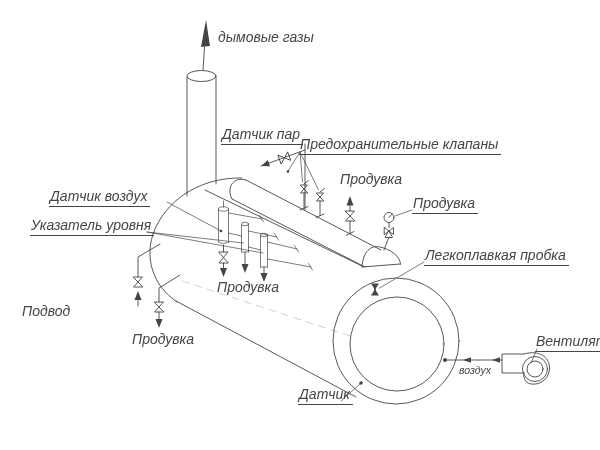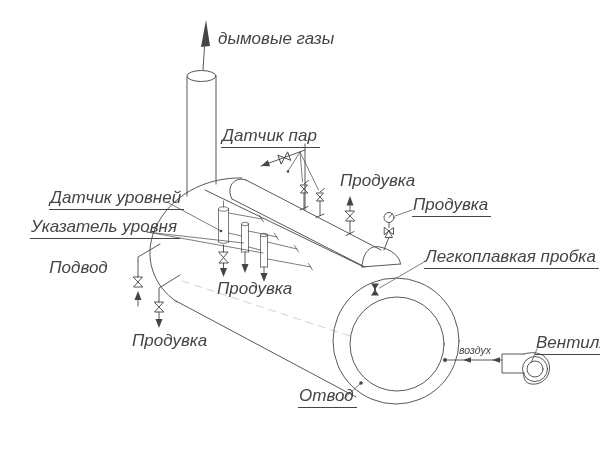--- a/index.html
+++ b/index.html
@@ -10,26 +10,26 @@
   }
   #stage{position:absolute;inset:0;}
   svg{position:absolute;left:0;top:0;}
   .ln{stroke:var(--line,#454545);stroke-width:0.9;fill:none;stroke-linecap:round;stroke-linejoin:round;}
   .thin{stroke-width:0.7;}
   .fl{fill:var(--line,#454545);stroke:none;}
   .dash{stroke:var(--dash,#ccc);stroke-width:0.9;fill:none;stroke-dasharray:8 5;}
   .lbl{
     position:absolute;
     font-style:italic;
-    font-size:17px;line-height:1.2;
+    font-size:14px;line-height:1.2;
     color:var(--line,#454545);
     white-space:nowrap;
   }
   .ul{border-bottom:1.2px solid var(--line,#454545);padding:0 3px 1px 1px;}
-  .ctr{text-align:center;white-space:normal;}
+  .ctr{white-space:normal;margin-top:45px;}
 </style>
 </head>
 <body>
 
 <div id="stage">
 
 <svg width="600" height="450" viewBox="0 0 600 450">
 
   <g>
     <line class="dash" x1="182" y1="281" x2="350" y2="336"></line>
@@ -190,27 +190,28 @@
     <line x1="412" y1="210" x2="395" y2="216"></line>
     <line x1="341" y1="401" x2="360" y2="384"></line>
     <line x1="537" y1="349" x2="531" y2="363"></line>
   </g>
   <circle class="fl" cx="221" cy="231" r="1.3"></circle>
   <circle class="fl" cx="361" cy="383" r="1.8"></circle>
 </svg>
 
 <div class="lbl" style="left:218px;top:29px">дымовые газы</div>
 <div class="lbl ul" style="left:221px;top:126px">Датчик пар</div>
+<div class="lbl ul" style="left:299px;top:136px">Предохранительные клапаны</div>
 <div class="lbl" style="left:340px;top:171px">Продувка</div>
 <div class="lbl ul" style="left:412px;top:195px">Продувка</div>
-<div class="lbl ul" style="left:49px;top:188px">Датчик уровней</div>
+<div class="lbl ul" style="left:49px;top:188px">Датчик воздух</div>
 <div class="lbl ul" style="left:30px;top:217px">Указатель уровня</div>
 <div class="lbl ul" style="left:424px;top:247px">Легкоплавкая пробка</div>
 <div class="lbl ctr" style="left:22px;top:258px;width:113px">
   <span>Подвод</span><br>
 </div>
 <div class="lbl" style="left:132px;top:331px">Продувка</div>
 <div class="lbl" style="left:217px;top:279px">Продувка</div>
-<div class="lbl" style="left:459px;top:344px;font-size:10.5px">воздух</div>
+<div class="lbl" style="left:459px;top:364px;font-size:10.5px">воздух</div>
 <div class="lbl ul" style="left:535px;top:333px">Вентилятор</div>
-<div class="lbl ul" style="left:298px;top:386px">Отвод</div>
+<div class="lbl ul" style="left:298px;top:386px">Датчик</div>
 
 </div>
 
 </body></html>

